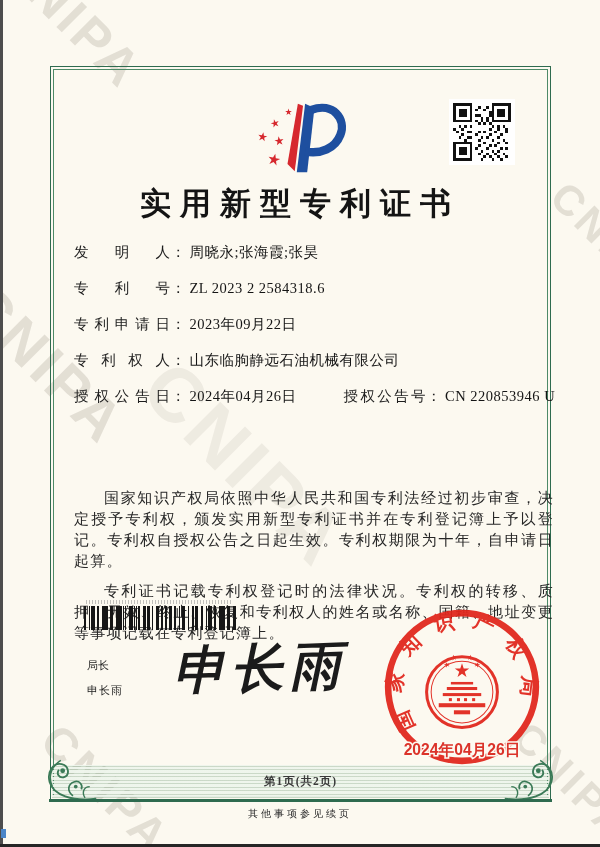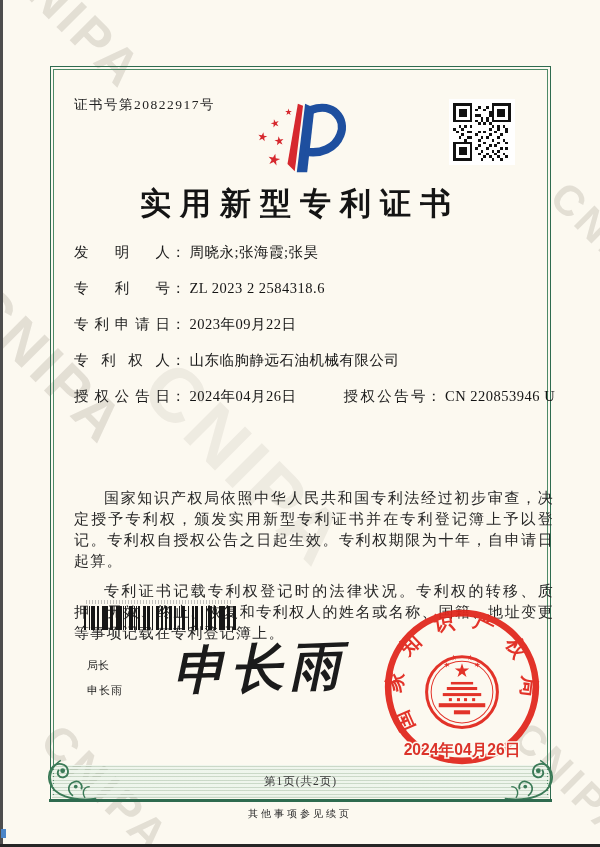--- a/index.html
+++ b/index.html
@@ -18,21 +18,21 @@
   .wm4{left:120px;top:420px;font-size:76px;color:rgba(168,163,150,0.16);}
   .wm5{left:26px;top:762px;font-size:46px;}
   .wm6{left:498px;top:758px;font-size:42px;}
   
   .frame{position:absolute;left:50px;top:66px;width:499px;height:732px;border:1.5px solid #2e6b4f;}
   .frame::before{content:"";position:absolute;inset:2px;border:1px solid #4d8a68;}
   .frame::after{content:"";position:absolute;left:-2px;right:-2px;bottom:-3px;height:3.5px;background:#2e6b4f;}
   
   .band{position:absolute;left:1px;right:1px;bottom:1px;height:33px;
         background:repeating-linear-gradient(0deg,rgba(110,156,124,0.35) 0 1px,rgba(238,245,236,0.95) 1px 3.5px);
-        display:flex;align-items:center;justify-content:center;}
+        display:flex;align-items:center;justify-content:center;font-weight:bold;}
   .band .pageinfo{font-size:11.5px;color:#3a3a3a;letter-spacing:1px;}
   .flourish{position:absolute;width:56px;height:48px;}
   .flourish.l{left:-8px;bottom:-7px;}
   .flourish.r{right:-8px;bottom:-7px;transform:scaleX(-1);}
   
   .certno{position:absolute;left:74px;top:96px;font-size:13.5px;letter-spacing:1.5px;color:#222;}
   .logo{position:absolute;left:246px;top:100px;width:112px;height:78px;}
   .qr{position:absolute;left:449px;top:99px;width:66px;height:66px;background:#fff;padding:0;}
   .qr svg{position:absolute;inset:4px;width:58px;height:58px;}
   .title{position:absolute;left:0;right:0;top:183px;text-align:center;font-size:31px;font-weight:900;
@@ -99,21 +99,20 @@
           <path d="M9 31 C4 20 8 9 18 3" stroke-width="1.5"></path>
           <path d="M31 41 C24 35 26 28 32 26 C38 24 42 29 40 34" stroke-width="1.8"></path>
           <path d="M44 43 C40 37 43 31 49 31" stroke-width="1.5"></path>
         </g>
         <circle cx="20" cy="14" r="2.6" fill="#3b7a57"></circle>
         <circle cx="34" cy="31" r="2" fill="#3b7a57"></circle>
       </svg>
     </div>
   </div>
 
-  <div class="certno">证书号第20822917号</div>
 
   <svg class="logo" viewBox="0 0 108 74">
     <defs>
       <path id="lstar" d="M0,-1 L0.225,-0.309 0.951,-0.309 0.363,0.118 0.588,0.809 0,0.382 -0.588,0.809 -0.363,0.118 -0.951,-0.309 -0.225,-0.309 Z"></path>
     </defs>
     <g fill="#d6282e">
       <use href="#lstar" transform="translate(41,11) scale(3.4)"></use>
       <use href="#lstar" transform="translate(28,22) scale(4.2) rotate(-15)"></use>
       <use href="#lstar" transform="translate(16,35) scale(4.6) rotate(10)"></use>
       <use href="#lstar" transform="translate(32,39) scale(4.6) rotate(-8)"></use>

